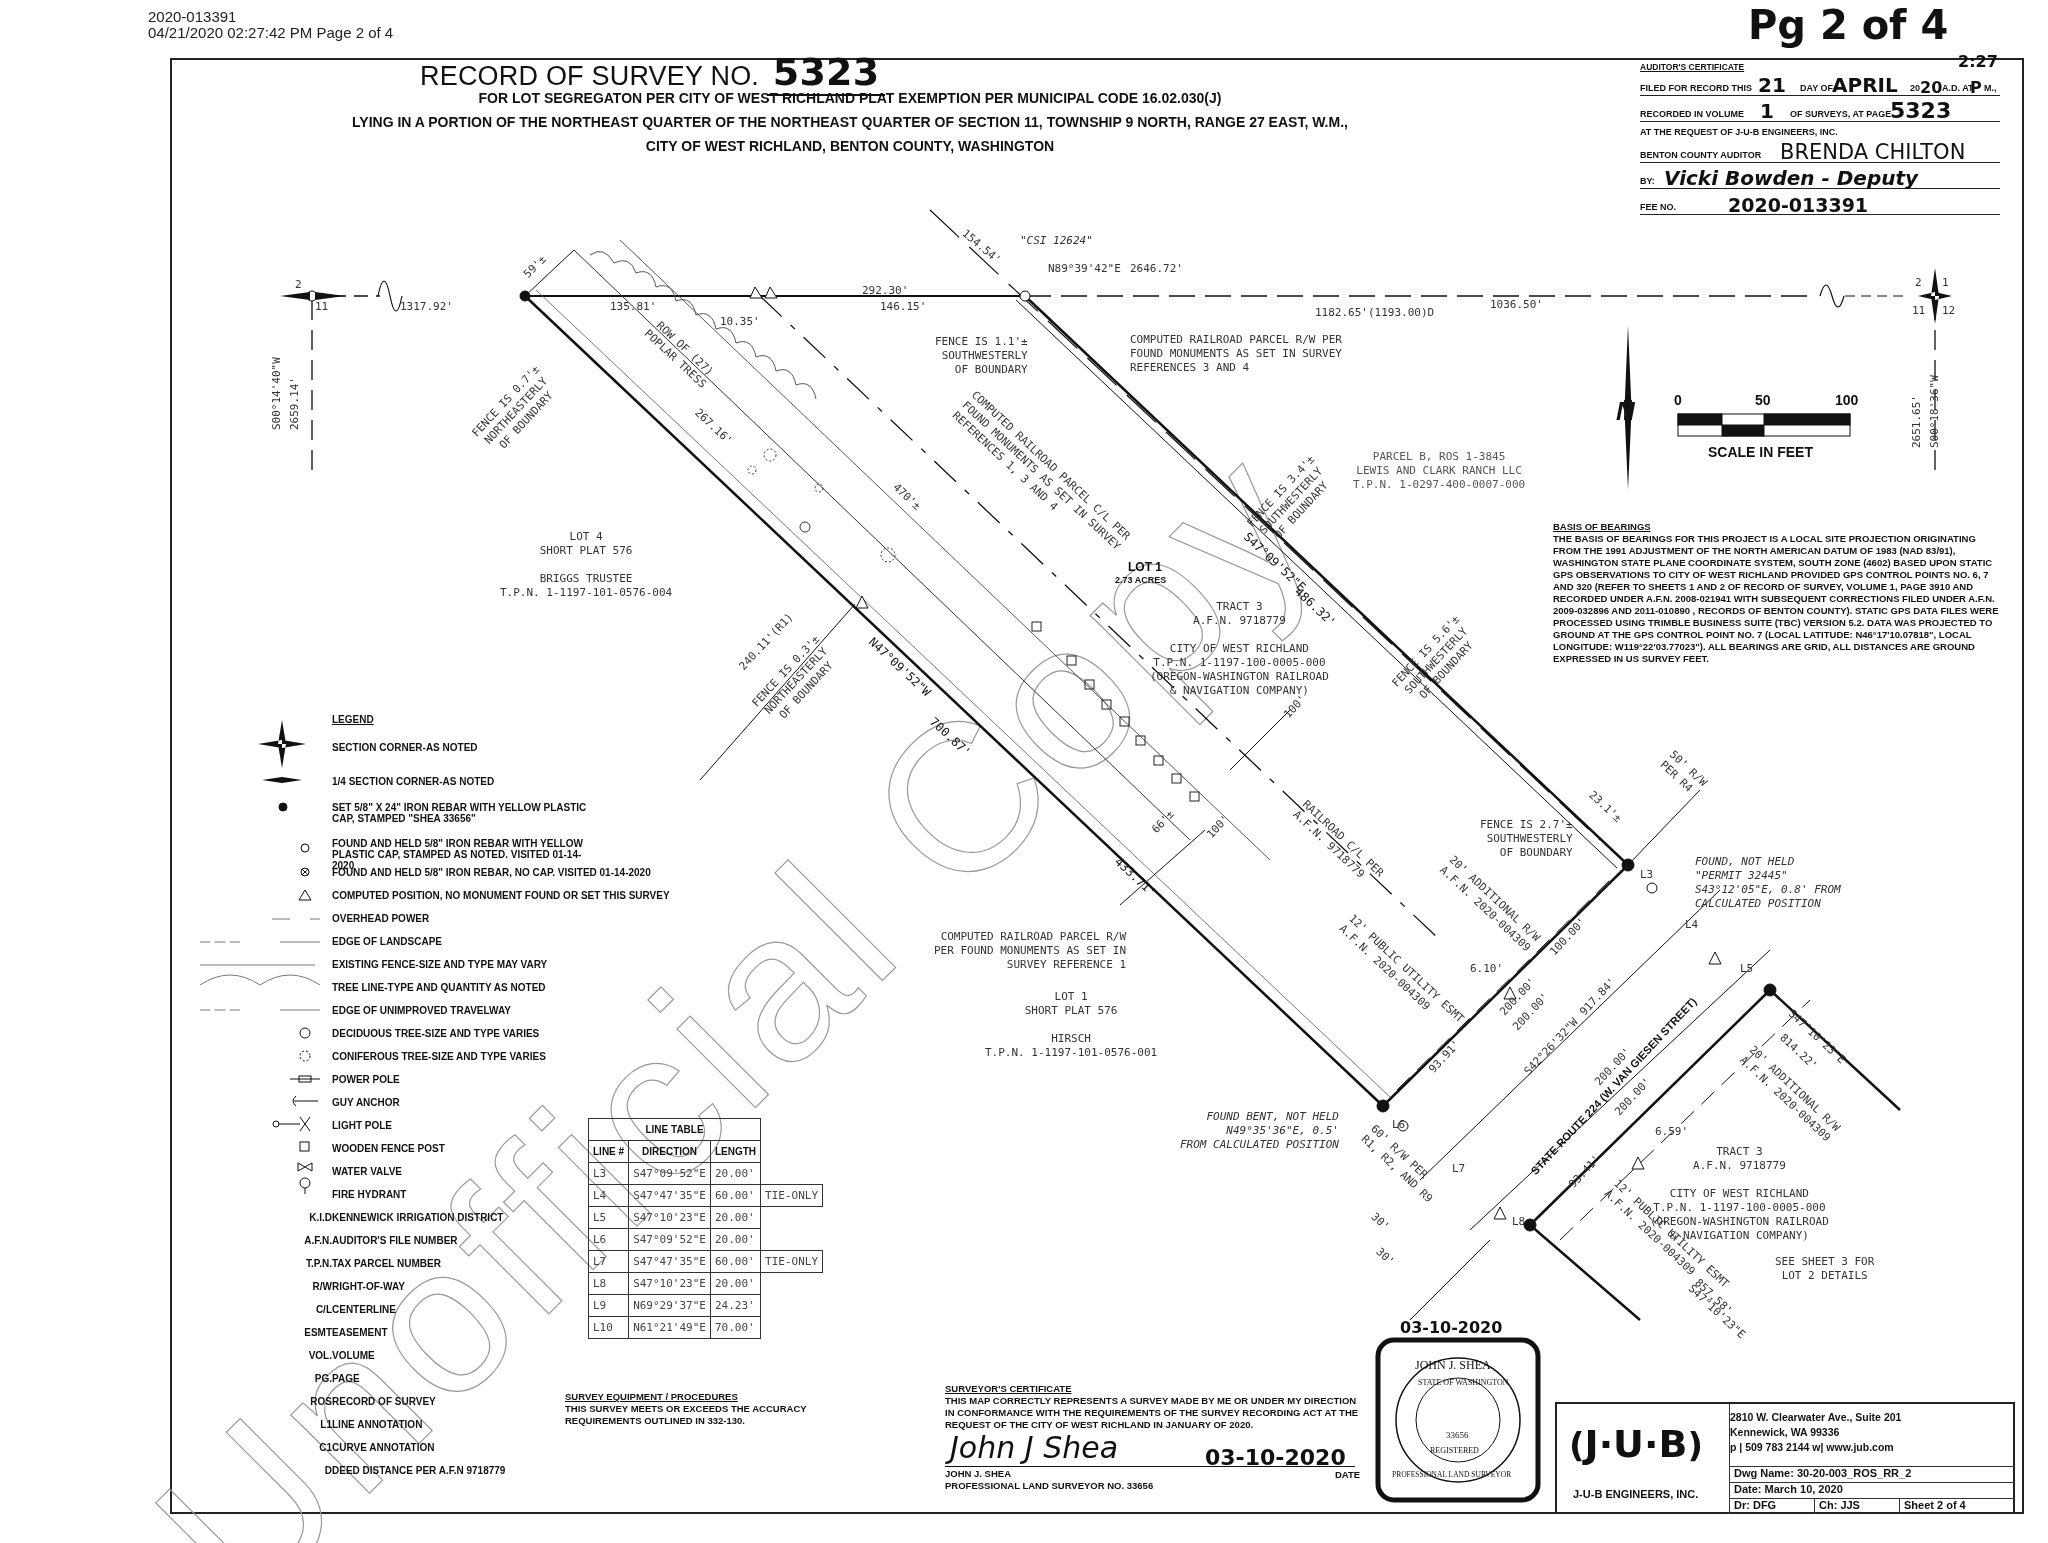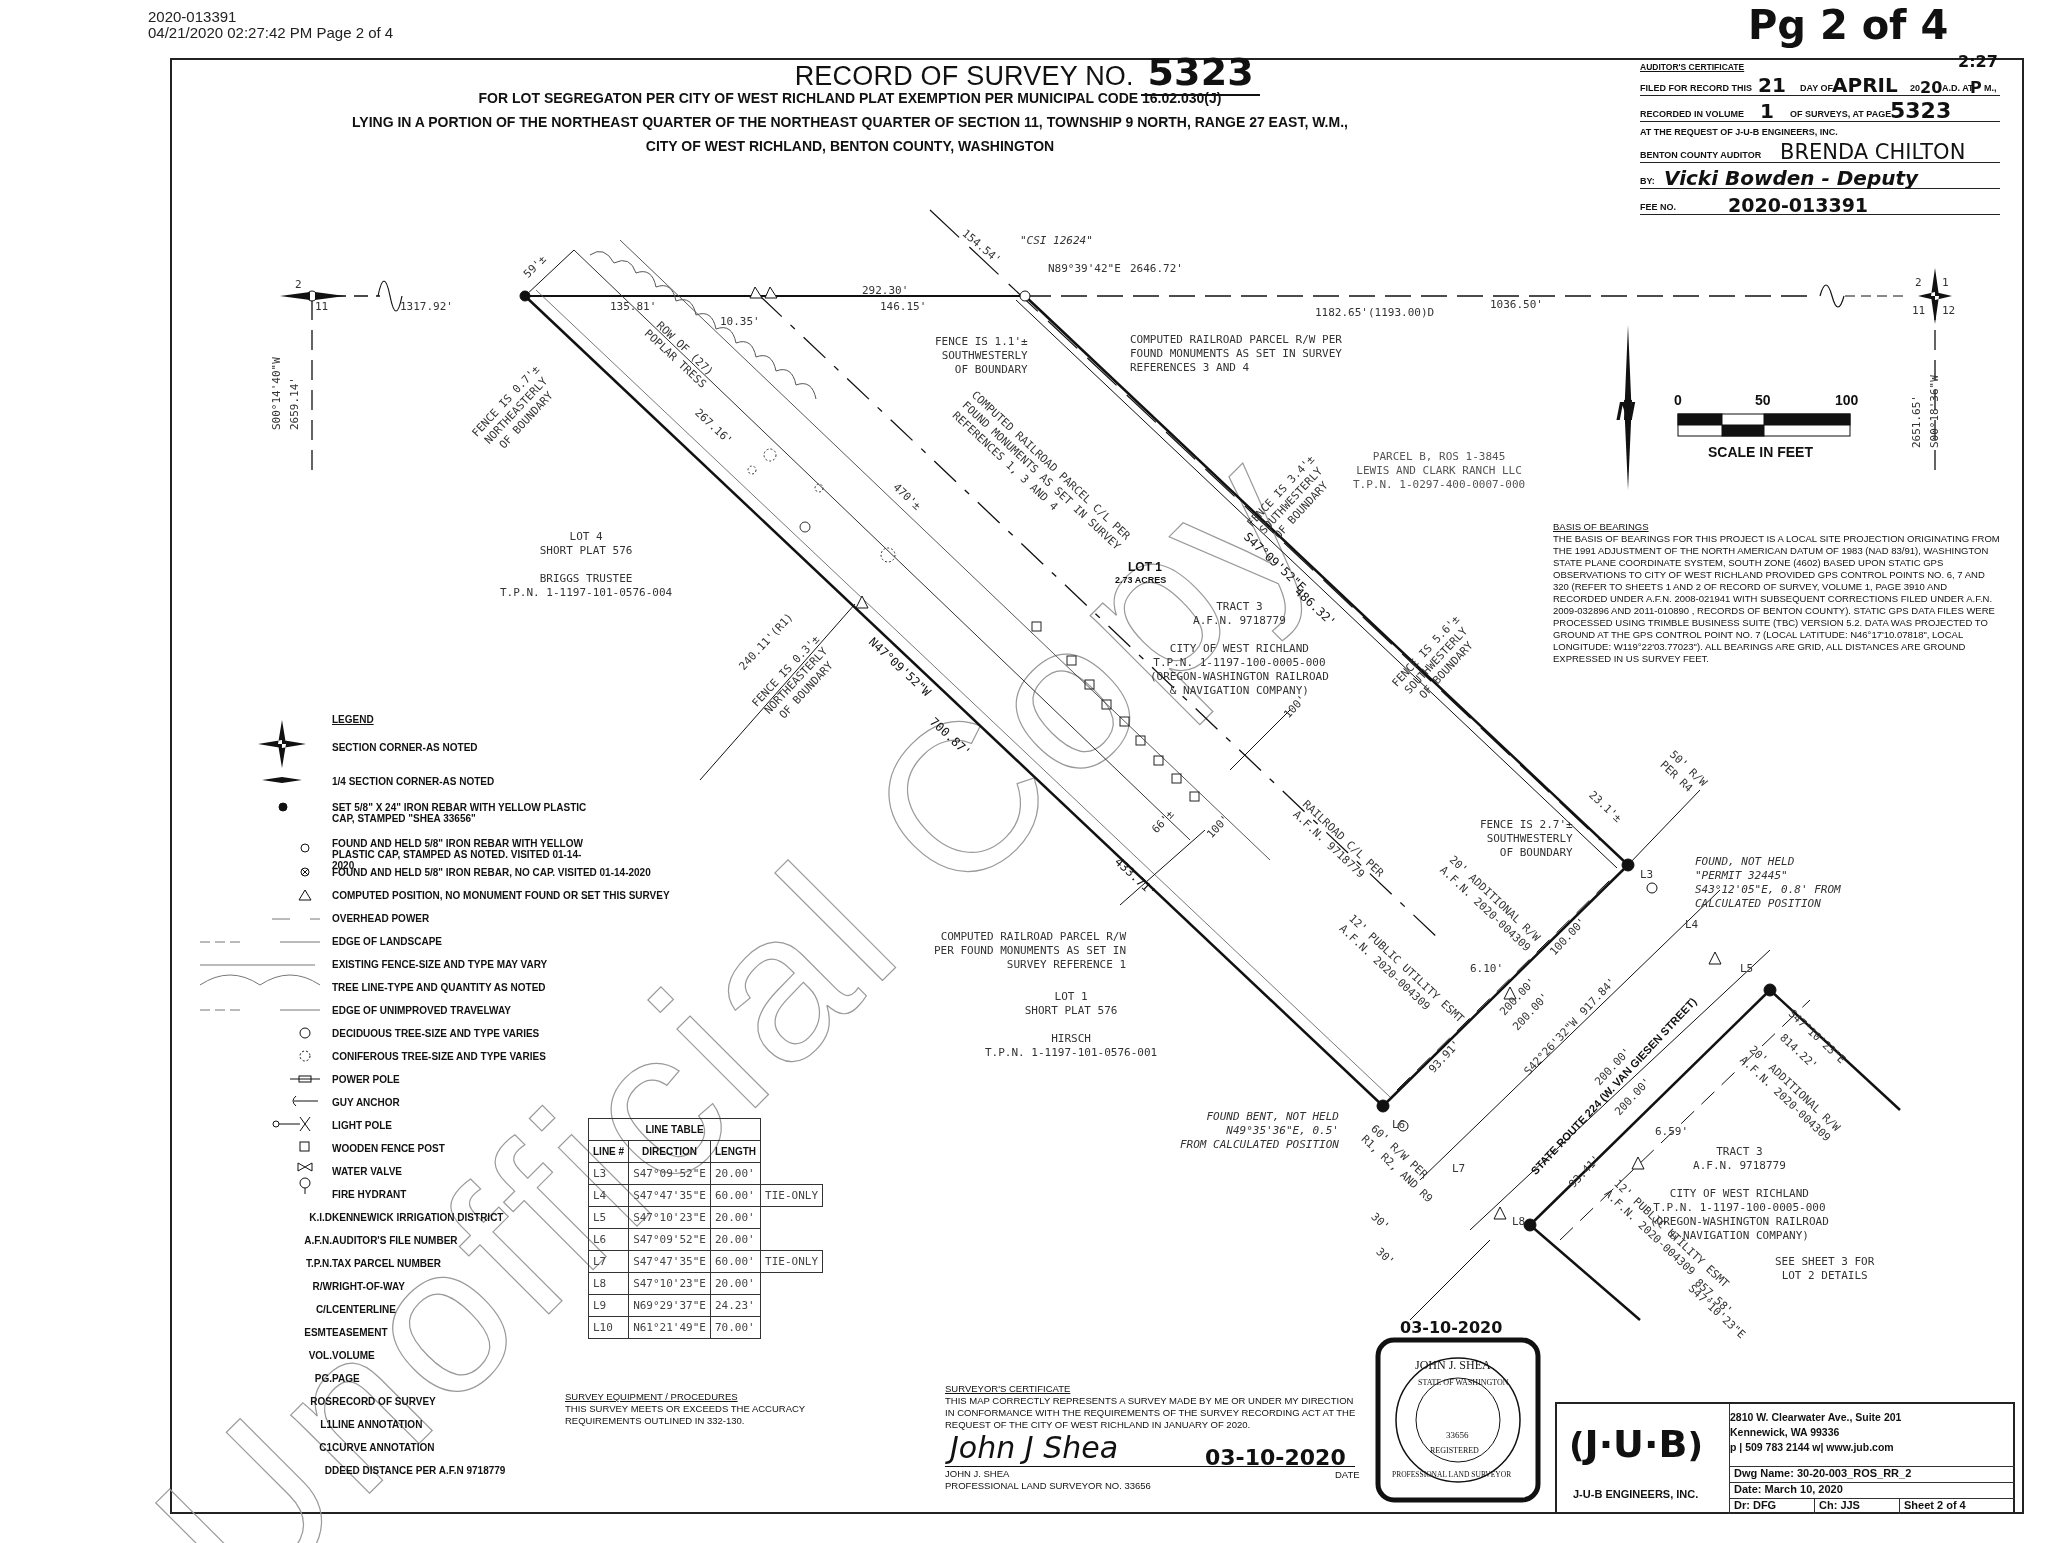--- a/index.html
+++ b/index.html
@@ -18,38 +18,38 @@
   .aud .lbl{position:absolute;bottom:2px;left:0;}
   .aud .val{position:absolute;bottom:-2px;font-family:"DejaVu Sans",sans-serif;font-weight:bold;font-size:20px;}
   .legend{position:absolute;left:262px;top:714px;width:330px;font-size:10px;font-weight:bold;}
   .leg-row{position:absolute;left:0;width:330px;height:18px;}
   .leg-sym{position:absolute;left:0;width:70px;text-align:right;font-size:10px;}
   .leg-txt{position:absolute;left:70px;}
   table.lt{border-collapse:collapse;font-size:11px;}
   table.lt td,table.lt th{border:1px solid #333;padding:2px 4px;height:17px;}
   table.lt th{font-size:10px;}
   table.lt td{font-family:"DejaVu Sans Mono",monospace;color:#444;}
-  .note{font-size:9.5px;font-weight:normal;line-height:12px;}
+  .note{font-size:9.5px;font-weight:bold;line-height:12px;}
   .note u{display:block;}
   .tb{position:absolute;left:1555px;top:1402px;width:460px;height:112px;border:2px solid #222;box-sizing:border-box;}
   .tb .cell{position:absolute;border-left:1px solid #333;border-top:1px solid #333;font-size:11px;font-weight:bold;}
   .wm{position:absolute;font-family:"Liberation Sans",sans-serif;font-size:210px;color:transparent;-webkit-text-stroke:1.2px #9a9a9a;transform:rotate(-45deg);transform-origin:left top;white-space:nowrap;pointer-events:none;letter-spacing:8px;}
 </style>
 </head>
 <body>
 
 <div class="abs hdr" style="left:148px;top:8px;">2020-013391</div>
 <div class="abs hdr" style="left:148px;top:24px;">04/21/2020 02:27:42 PM Page 2 of 4</div>
 <div class="abs hand" style="left:1748px;top:2px;font-size:40px;">Pg 2 of 4</div>
 
 <div class="frame"></div>
 
 <div class="wm" style="left:110px;top:1480px;">Unofficial Copy</div>
 
-<div class="abs" style="left:360px;top:50px;width:900px;text-align:right;">
+<div class="abs" style="left:360px;top:50px;width:900px;text-align:left;">
   <div class="title" style="margin-left:60px;"><span>RECORD OF SURVEY NO.</span> <span class="num">5323</span></div>
 </div>
 <div class="abs sub" style="left:300px;top:86px;width:1100px;">FOR LOT SEGREGATON PER CITY OF WEST RICHLAND PLAT EXEMPTION PER MUNICIPAL CODE 16.02.030(J)</div>
 <div class="abs sub" style="left:300px;top:110px;width:1100px;">LYING IN A PORTION OF THE NORTHEAST QUARTER OF THE NORTHEAST QUARTER OF SECTION 11, TOWNSHIP 9 NORTH, RANGE 27 EAST, W.M.,</div>
 <div class="abs sub" style="left:300px;top:134px;width:1100px;">CITY OF WEST RICHLAND, BENTON COUNTY, WASHINGTON</div>
 
 <div class="aud">
   <div style="text-decoration:underline;font-size:8.5px;">AUDITOR'S CERTIFICATE</div>
   <div class="row" style="margin-top:2px;">
     <span class="lbl">FILED FOR RECORD THIS</span>

